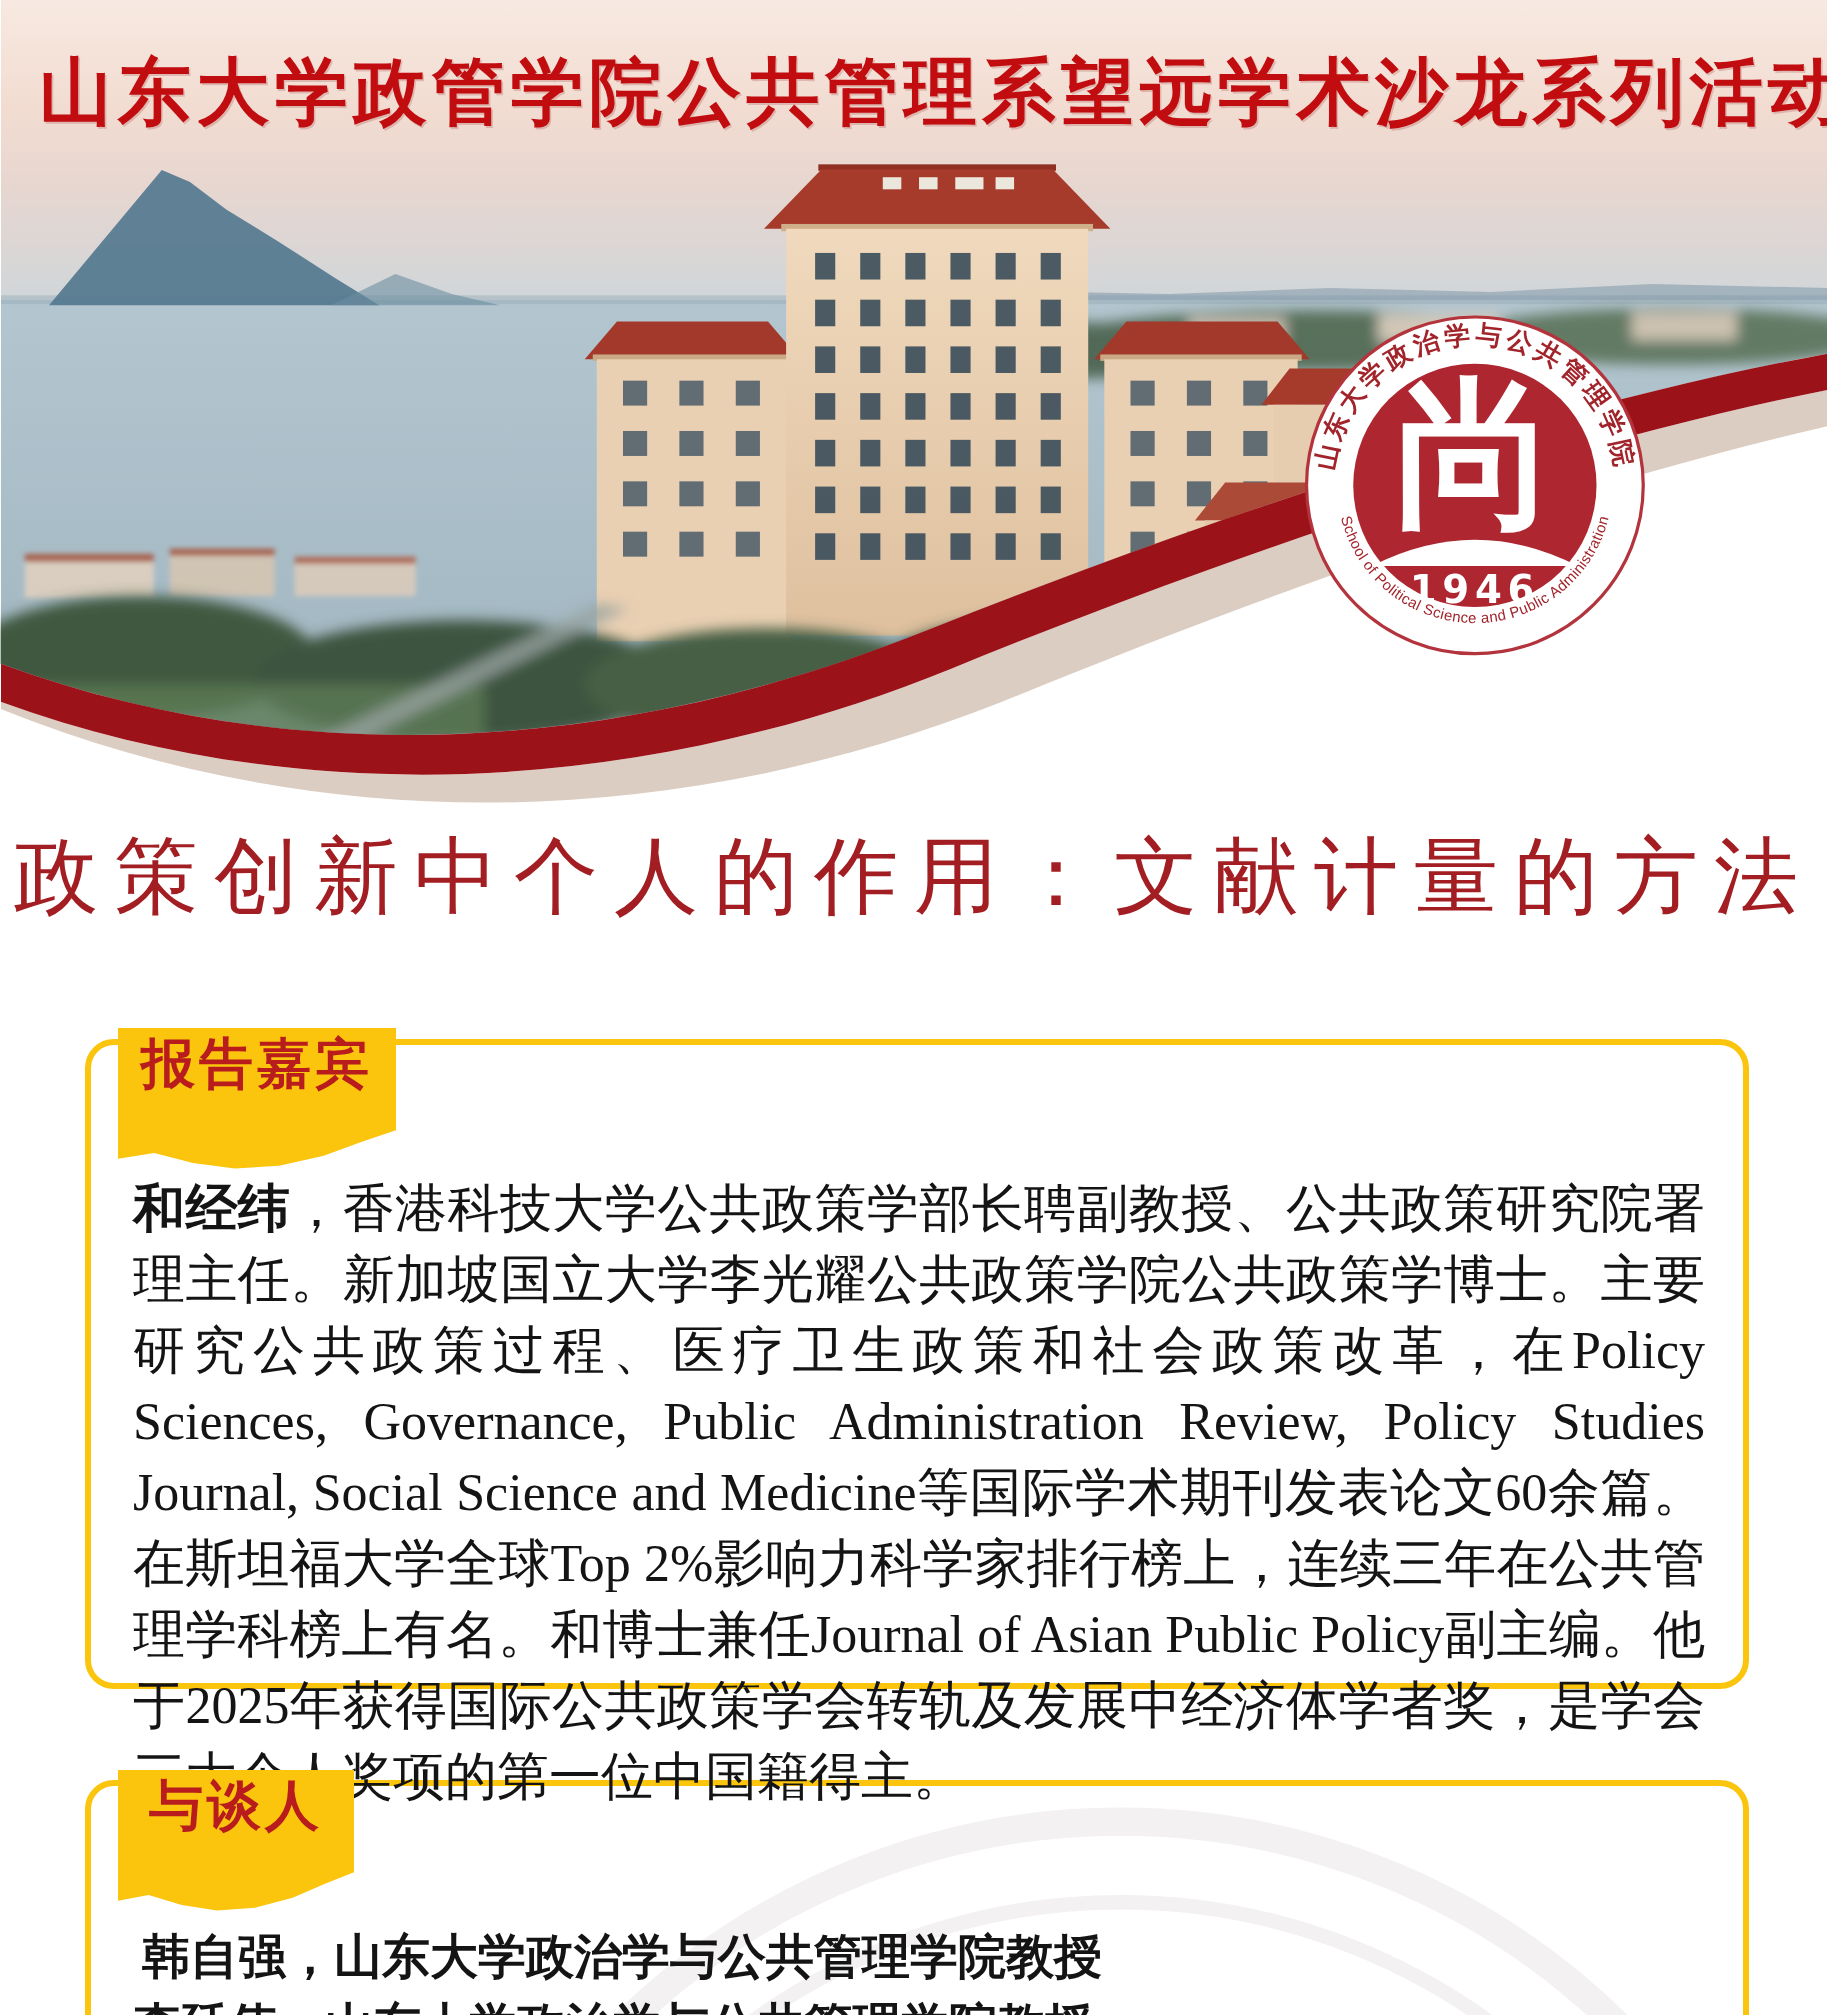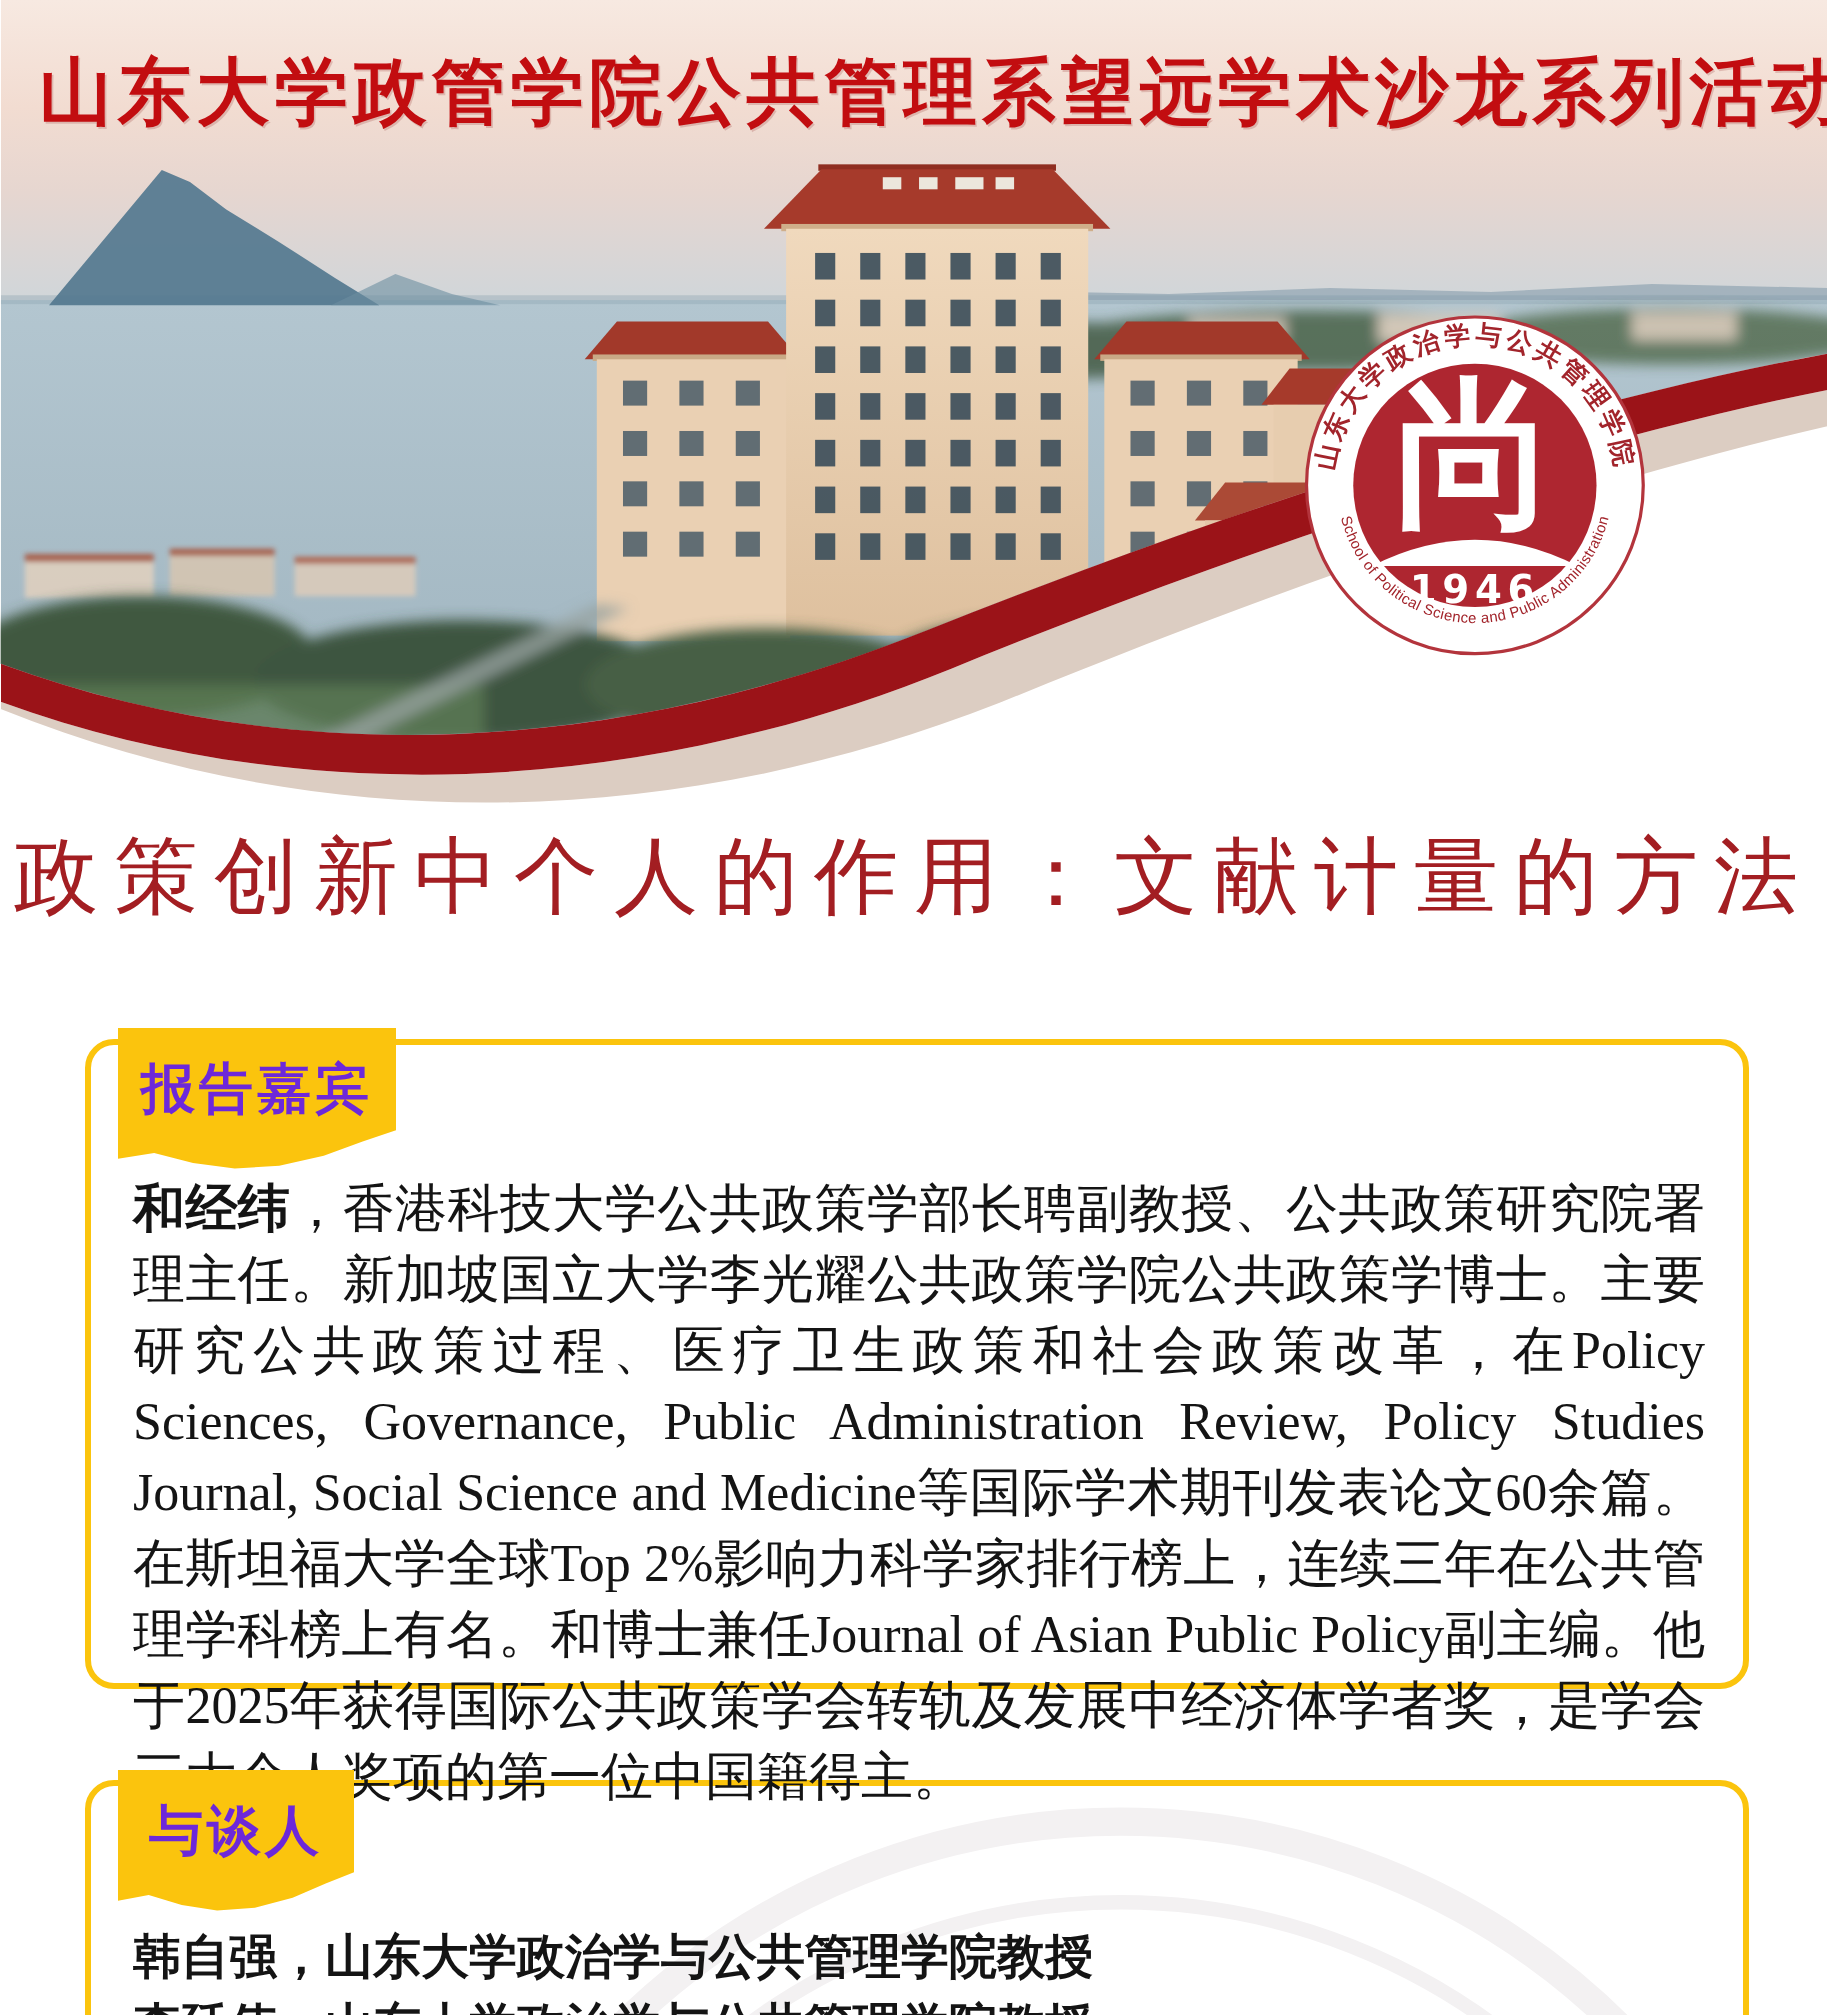--- a/index.html
+++ b/index.html
@@ -10,32 +10,32 @@
           font-size:73px;font-weight:900;color:#c20d10;letter-spacing:5.6px;
           text-shadow:1.6px 2px 0 rgba(130,10,10,.18);z-index:6;padding-left:29px;}
   
   .main-title{position:absolute;top:820px;left:0;width:1828px;text-align:center;
               font-size:84px;font-weight:400;color:#a31e22;letter-spacing:16px;z-index:6;}
   
   .sec-box{position:absolute;left:85px;width:1664px;border:6px solid #fbc40d;
            border-radius:29px;box-sizing:border-box;background:transparent;z-index:5;}
   .box-speaker{top:1039px;height:650px;}
   .box-discussants{top:1780px;height:265px;}
-  .tag{position:absolute;background:#fbc40d;color:#6d28d9;font-weight:700;
+  .tag{position:absolute;background:#fbc40d;color:#b91c1c;font-weight:700;
        font-size:54px;letter-spacing:4px;display:flex;align-items:flex-start;
-       justify-content:center;padding-top:25px;box-sizing:border-box;z-index:7;
+       justify-content:center;box-sizing:border-box;z-index:7;
        clip-path:polygon(0 0,100% 0,100% 72%,88% 80%,74% 90%,58% 97%,42% 99%,27% 95%,13% 88%,0 92%);}
   .tag-speaker{left:118px;top:1028px;width:278px;height:142px;}
   .tag-discussants{left:118px;top:1770px;width:236px;height:142px;}
   .bio{position:absolute;left:133px;top:1121px;width:1572px;font-size:52px;line-height:71px;
        text-align:justify;color:#141414;z-index:6;}
   .bio b,.person b{font-weight:700;}
   .person{position:absolute;left:133px;width:1572px;font-size:48px;color:#141414;
           font-weight:600;z-index:6;}
-  .row-d1{top:1922px;height:69px;line-height:69px;}
+  .row-d1{top:1922px;height:69px;line-height:69px;margin-left:9px;}
   .row-d2{top:1991px;height:69px;line-height:69px;}
   
   .hero{position:absolute;top:0;left:0;z-index:3;}
   .wm{position:absolute;top:0;left:0;z-index:1;}
 </style>
 </head>
 <body>
 
 <div class="poster">
 

